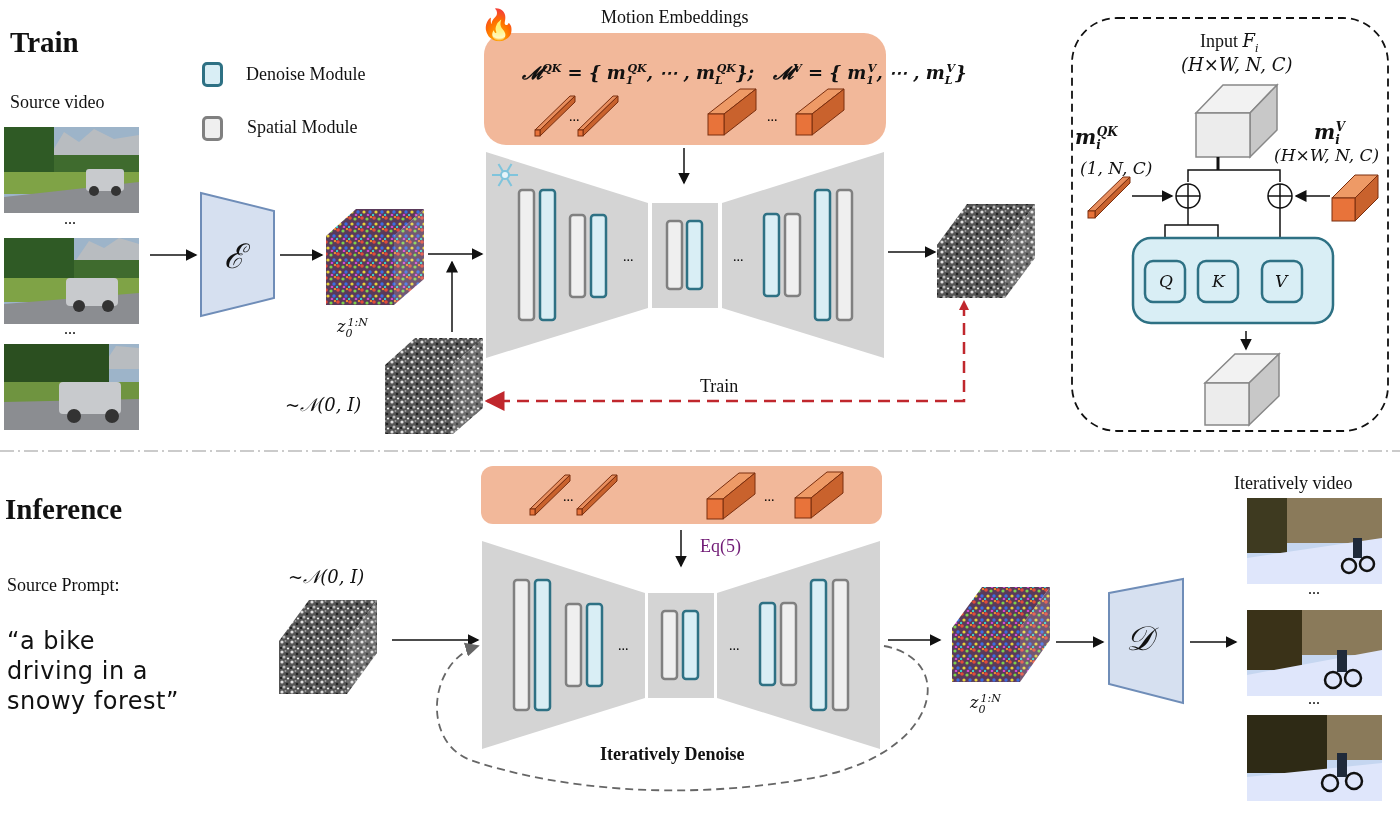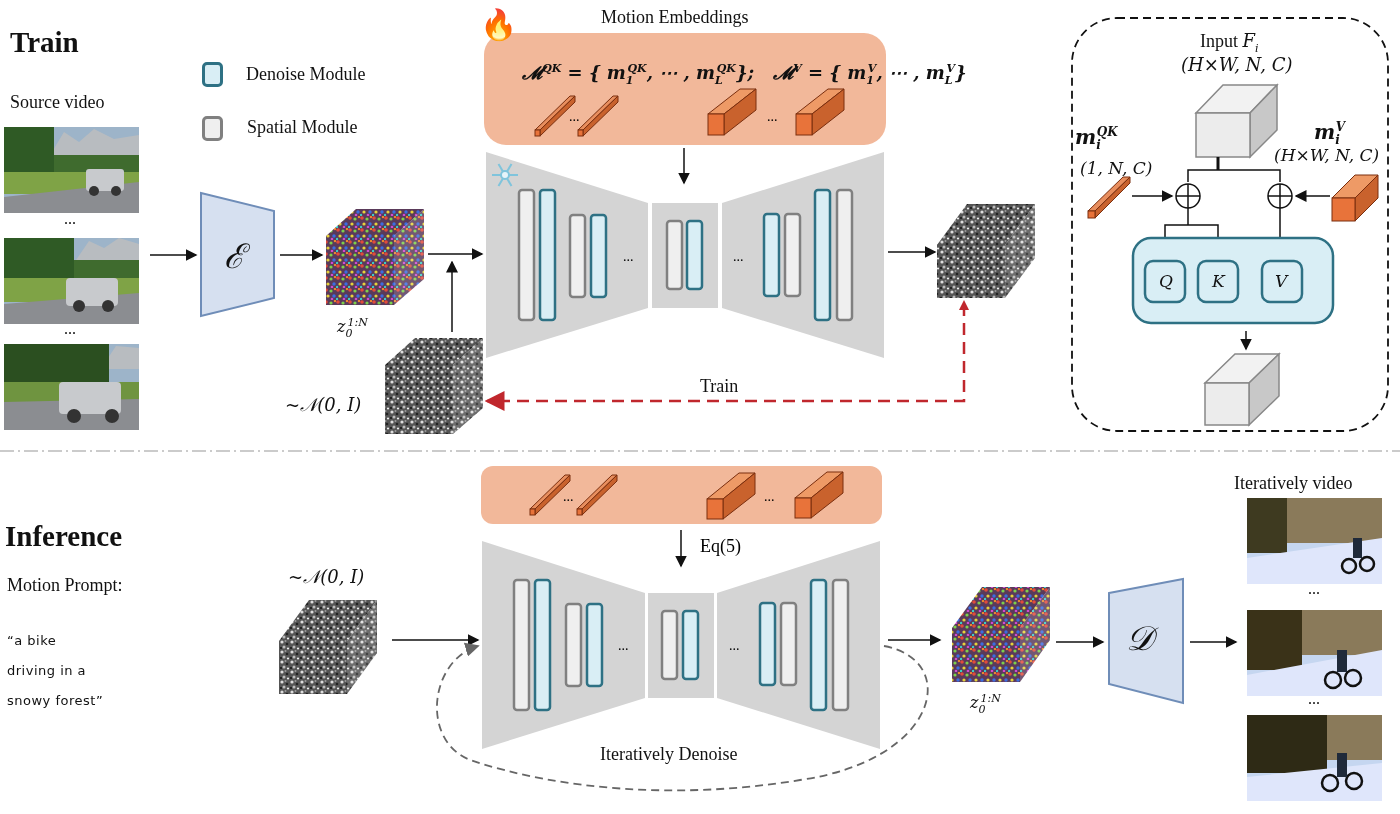--- a/index.html
+++ b/index.html
@@ -1,21 +1,21 @@
 <!DOCTYPE html>
 <html><head>
 <meta charset="utf-8">
 <style>
   html, body { margin:0; padding:0; background:#ffffff; }
   body { width:1400px; height:814px; position:relative; overflow:hidden; font-family:"Liberation Serif", "DejaVu Serif", serif; color:#111; }
   .abs { position:absolute; }
   .section-title { font-weight:bold; font-size:29px; }
   .label { font-size:18px; }
   .math { font-family:"DejaVu Serif", "Liberation Serif", serif; font-style:italic; }
-  .hand { font-family:"DejaVu Sans", sans-serif; font-size:13px; line-height:30px; letter-spacing:0.5px; color:#111; }
+  .hand { font-family:"DejaVu Sans", sans-serif; font-size:24px; line-height:30px; letter-spacing:0.5px; color:#111; }
   svg text { font-family:"Liberation Serif", "DejaVu Serif", serif; }
   .frame-img { position:absolute; width:135px; height:86px; overflow:hidden; }
 </style>
 </head>
 <body>
 
 <div class="abs section-title" style="left:10px;top:26px;">Train</div>
 <div class="abs label" style="left:10px;top:92px;">Source video</div>
 
 <div class="frame-img" style="left:4px;top:127px;">
@@ -299,30 +299,30 @@
 <div class="abs label" style="left:1200px;top:30px;"><span>Input </span><span class="math">F<sub style="font-size:11px;">i</sub></span></div>
 <div class="abs math" style="left:1181px;top:54px;font-size:18px;">(H×W, N, C)</div>
 <div class="abs math" style="left:1075px;top:125px;font-size:20px;font-weight:bold;">m<sub style="font-size:12px;">i</sub><sup style="font-size:12px;margin-left:-4px;">QK</sup></div>
 <div class="abs math" style="left:1080px;top:158px;font-size:17px;">(1, N, C)</div>
 <div class="abs math" style="left:1314px;top:120px;font-size:20px;font-weight:bold;">m<sub style="font-size:12px;">i</sub><sup style="font-size:12px;margin-left:-4px;">V</sup></div>
 <div class="abs math" style="left:1274px;top:145px;font-size:17px;">(H×W, N, C)</div>
 <div class="abs math" style="left:1159px;top:271px;font-size:17px;">Q</div>
 <div class="abs math" style="left:1212px;top:271px;font-size:17px;">K</div>
 <div class="abs math" style="left:1275px;top:271px;font-size:17px;">V</div>
 
-<div class="abs section-title" style="left:5px;top:520px;">Inference</div>
-<div class="abs label" style="left:7px;top:575px;">Motion Prompt:</div>
+<div class="abs section-title" style="left:5px;top:493px;">Inference</div>
+<div class="abs label" style="left:7px;top:575px;">Source Prompt:</div>
 <div class="abs hand" style="left:7px;top:626px;">
   <div>“a bike</div>
   <div>driving in a</div>
   <div>snowy forest”</div>
 </div>
 <div class="abs math" style="left:288px;top:566px;font-size:18px;">~𝒩(0, I)</div>
-<div class="abs label" style="left:700px;top:536px;color:#000000;">Eq(5)</div>
-<div class="abs label" style="left:600px;top:744px;">Iteratively Denoise</div>
+<div class="abs label" style="left:700px;top:536px;color:#701a75;">Eq(5)</div>
+<div class="abs label" style="left:600px;top:744px;font-weight:bold;">Iteratively Denoise</div>
 <div class="abs math" style="left:970px;top:692px;font-size:16px;">z<sub style="font-size:11px;">0</sub><sup style="font-size:11px;margin-left:-5px;">1:N</sup></div>
 <div class="abs" style="left:1126px;top:618px;font-size:34px;font-family:'DejaVu Serif',serif;font-style:italic;">𝒟</div>
 <div class="abs label" style="left:1234px;top:473px;">Iteratively video</div>
 
 <div class="frame-img" style="left:1247px;top:498px;">
   <svg width="135" height="86" viewBox="0 0 135 86">
     <rect width="135" height="86" fill="#c5d6f0"></rect>
     <rect x="0" y="0" width="135" height="45" fill="#8a7a5a"></rect>
     <rect x="0" y="0" width="40" height="55" fill="#3e3a20"></rect>
     <polygon points="0,60 135,40 135,86 0,86" fill="#dfe6fb"></polygon>

